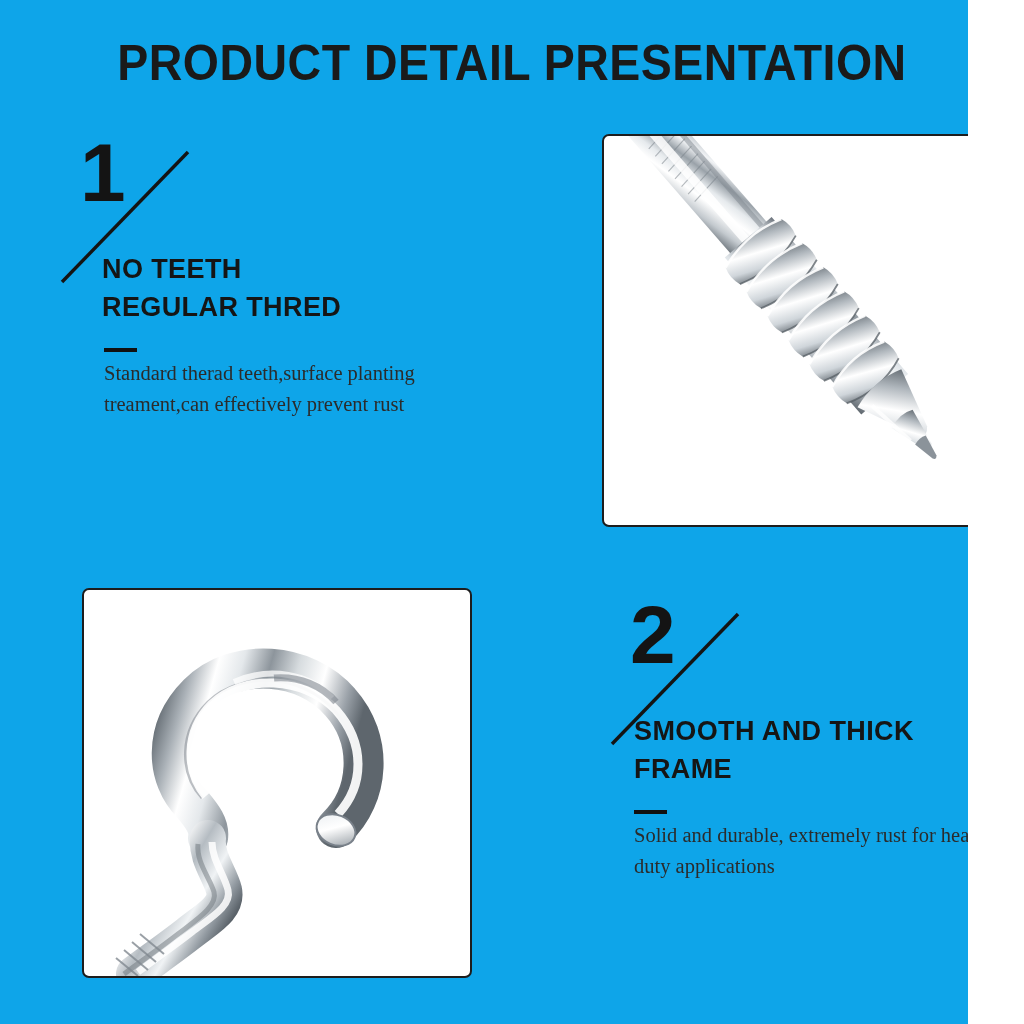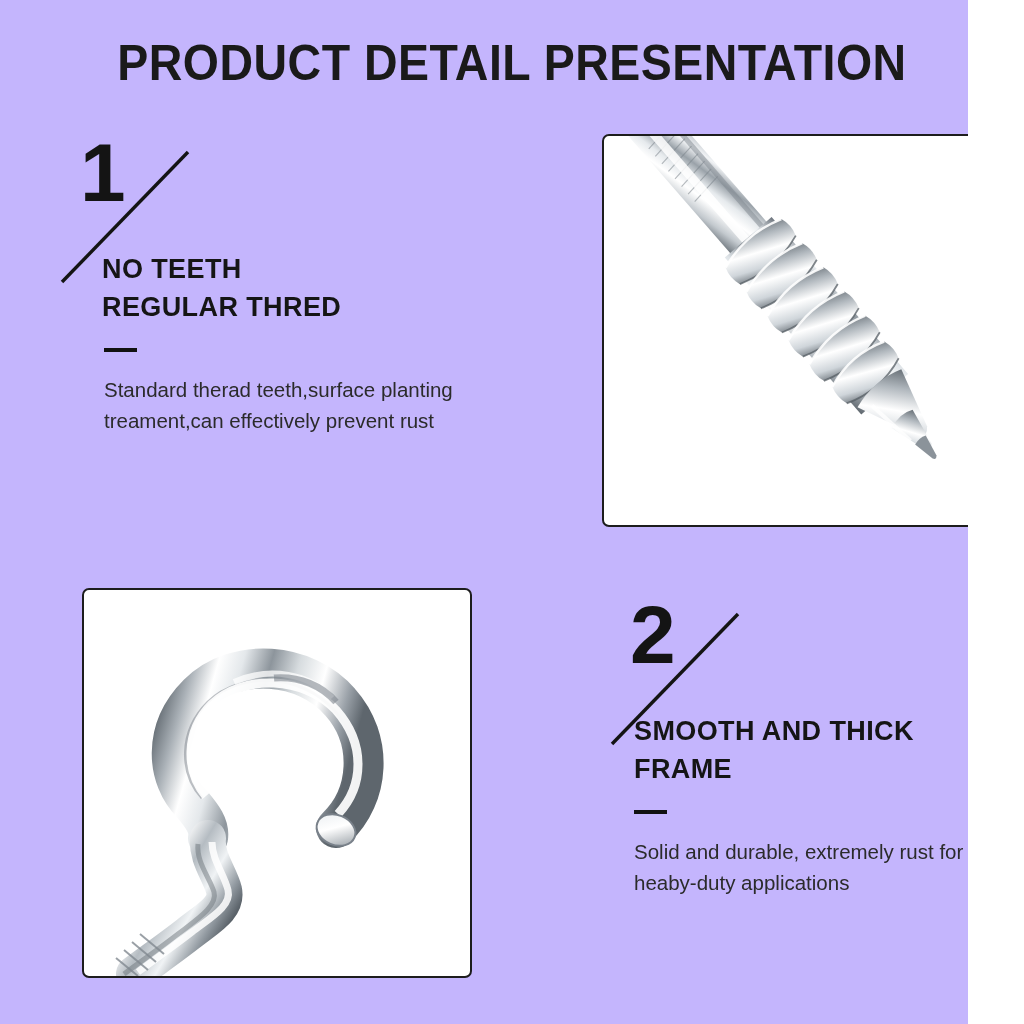--- a/index.html
+++ b/index.html
@@ -4,21 +4,21 @@
 <style>
   html, body {
     margin: 0;
     padding: 0;
     background: #ffffff;
   }
   .page {
     position: relative;
     width: 968px;
     height: 1024px;
-    background: #c4b5fd;
+    background: #0ea5e9;
     font-family: "Liberation Sans", sans-serif;
     overflow: hidden;
   }
 
   
   .page-title {
     position: absolute;
     left: 0;
     top: 34px;
     width: 1024px;
@@ -85,22 +85,22 @@
     margin-left: 46px;
     margin-top: 22px;
     width: 33px;
     height: 4px;
     background: #111111;
   }
   .feature-2 .feature-dash { margin-left: 26px; }
 
   .feature-body {
     margin-left: 46px;
-    margin-top: 22px;
-    font-family: Liberation Sans, sans-serif;
+    margin-top: 6px;
+    font-family: Liberation Serif, serif;
     font-size: 20.5px;
     font-weight: 400;
     line-height: 31px;
     color: #2b2b2b;
     max-width: 390px;
   }
   .feature-2 .feature-body { margin-left: 26px; }
 
   
   .photo-frame {

